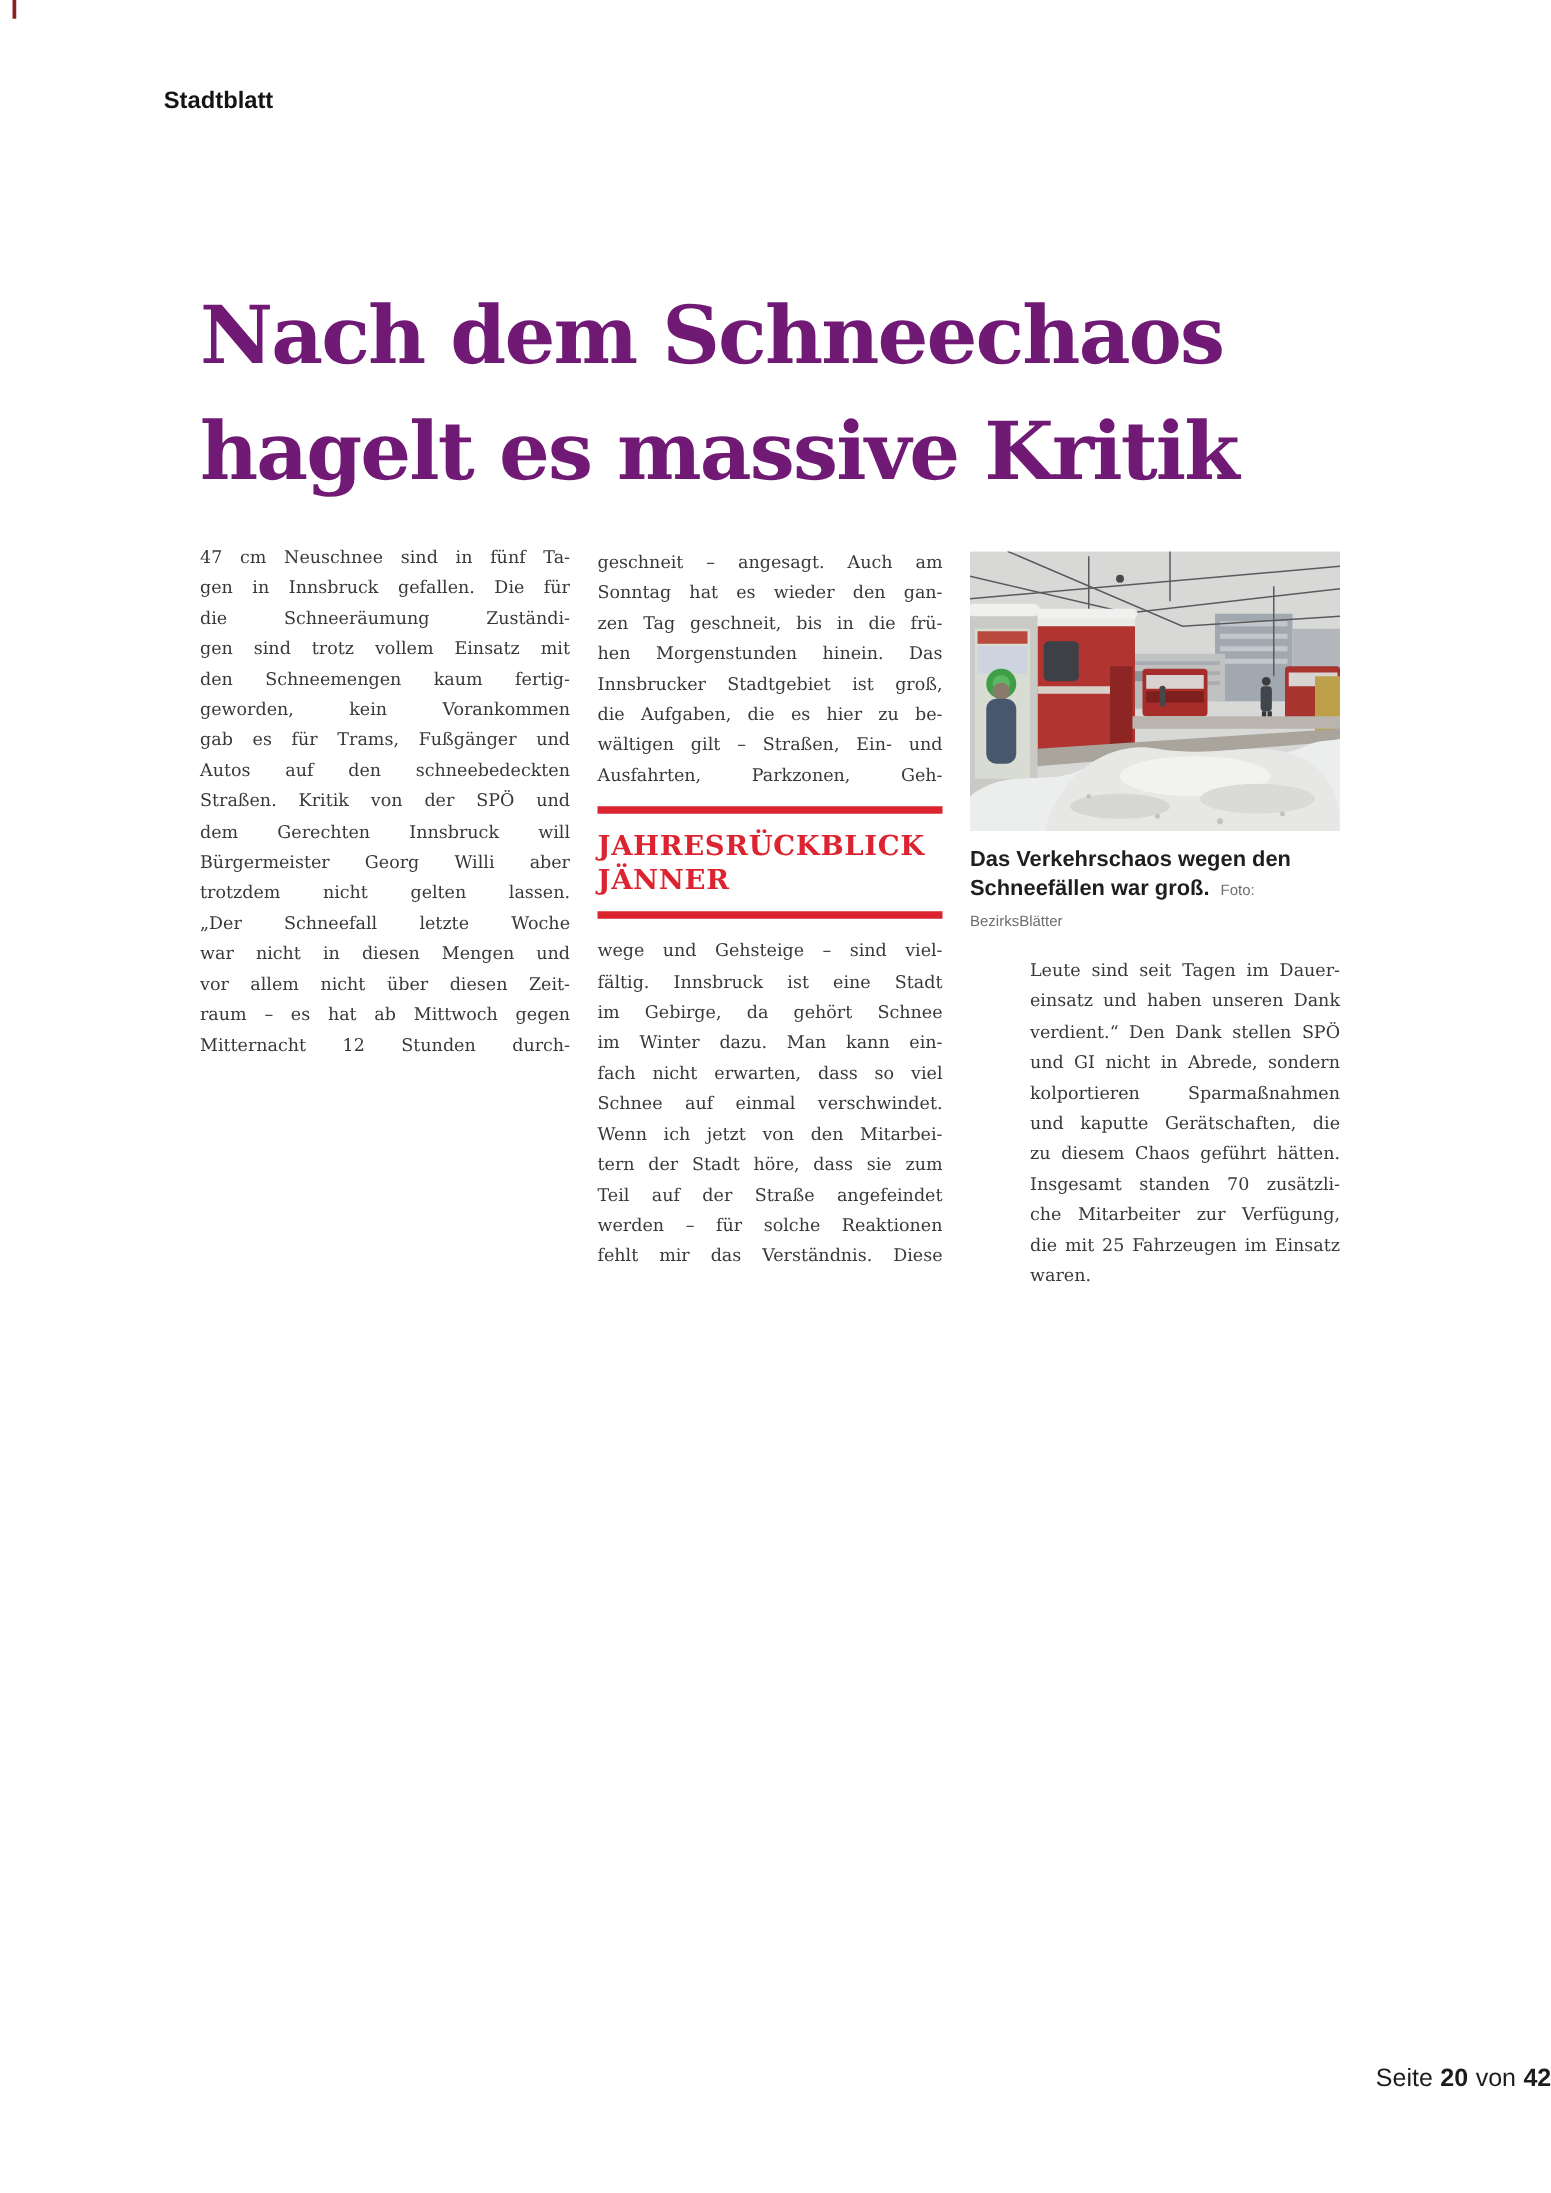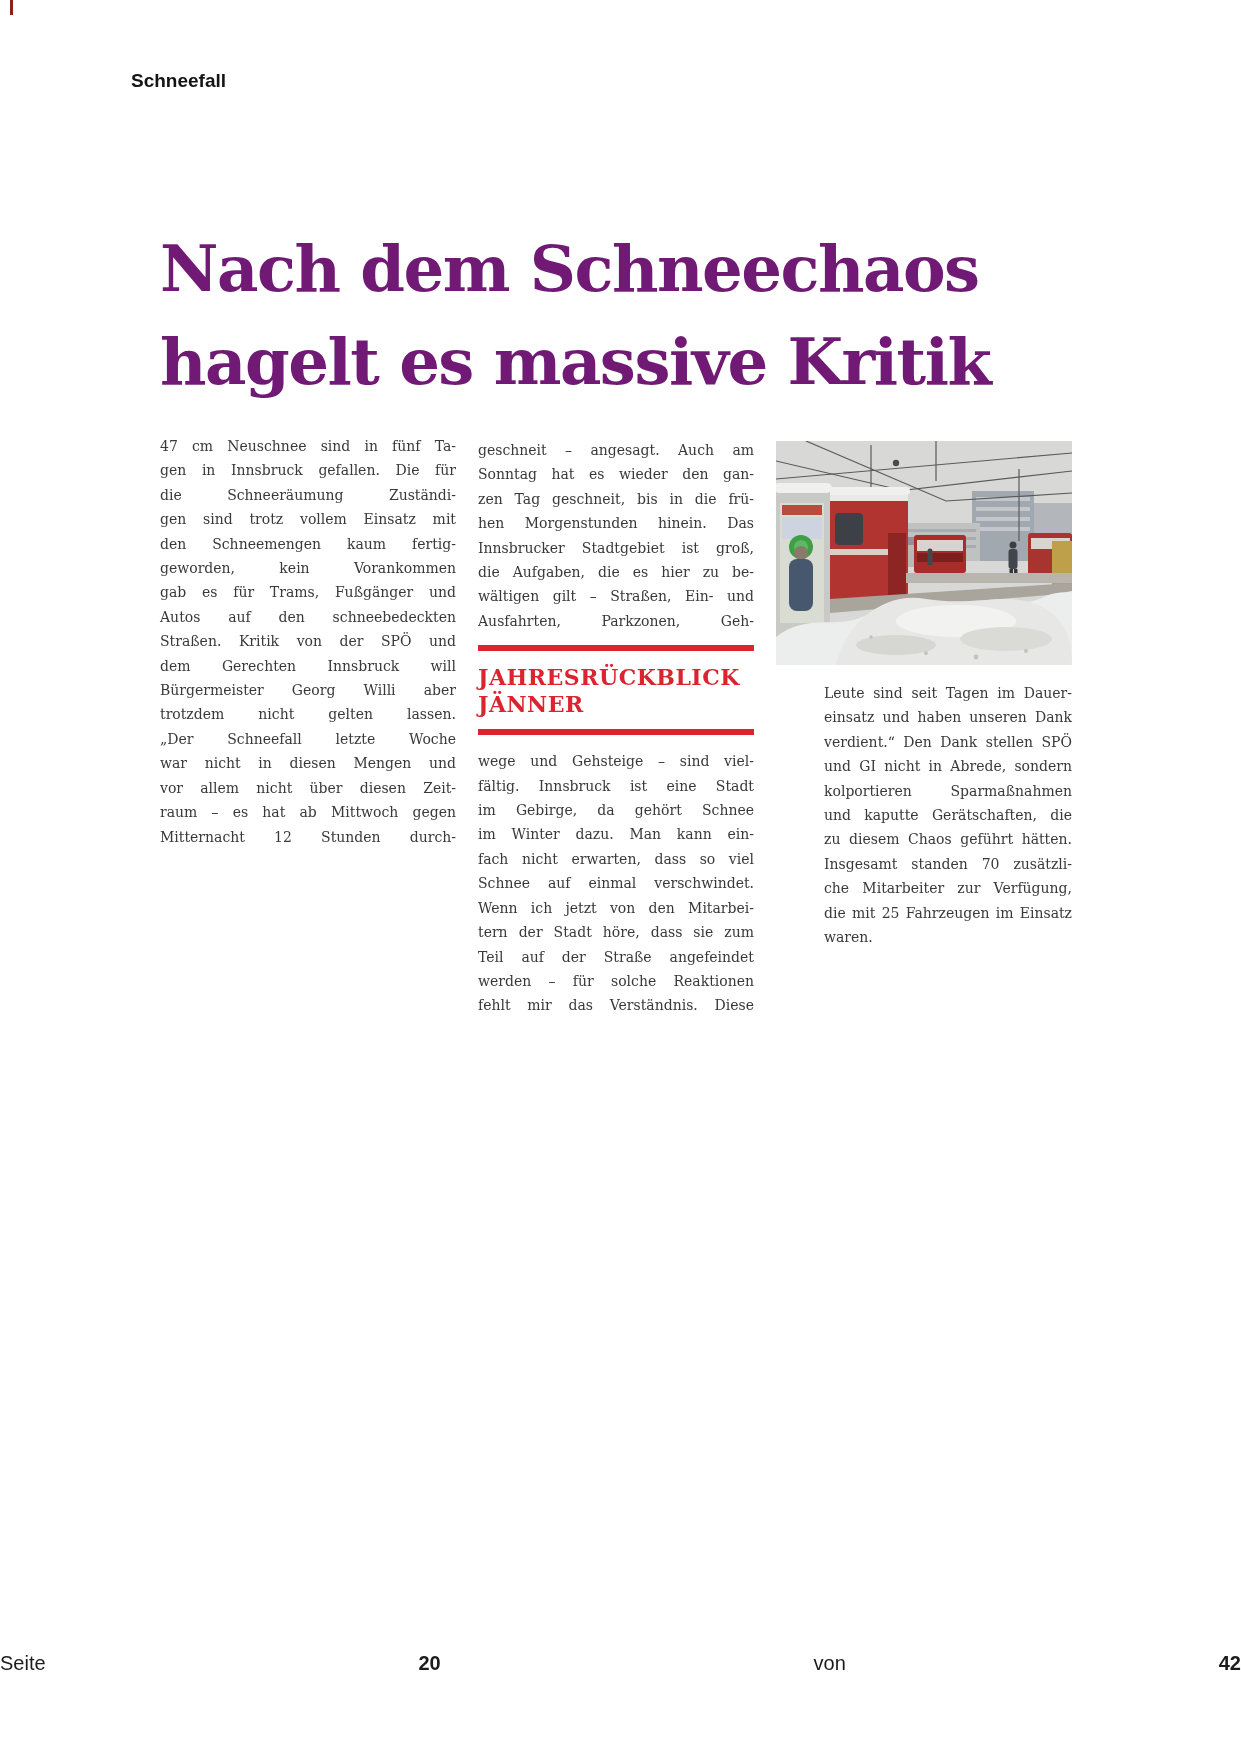--- a/index.html
+++ b/index.html
@@ -35,32 +35,32 @@
   .infobox-title span { display:block; }
 
   .photo { width:296px; height:224px; overflow:hidden; }
   .photo svg { display:block; }
   .caption { margin:11px 0 0 0; font-family:"Liberation Sans", sans-serif;
              font-size:17.5px; line-height:23px; font-weight:bold; color:#1e1e20; }
   .caption-credit { font-weight:normal; font-size:12px; color:#6e6e6e; margin-left:4px; }
   .col3 .body-text { margin-top:16px;margin-left:48px; }
 
   .footer { position:absolute; left:0; top:1652px; width:100%;
-            display:flex; justify-content:space-between; gap:6px;
+            display:flex; justify-content:flex-end; gap:6px;
             font-size:20px; color:#1c1c1c; }
   .footer .b { font-weight:bold; }
 </style>
 </head>
 <body>
 
 <div class="page">
 
   <div class="scan-artifact"></div>
 
-  <div class="brand">Schneefall</div>
+  <div class="brand">Stadtblatt</div>
 
 
   <div class="article">
 
     <h1 class="headline">
       <span class="hl-line">Nach dem Schneechaos</span>
       <span class="hl-line">hagelt es massive Kritik</span>
     </h1>
 
     <div class="col col1">
@@ -201,20 +201,24 @@
             <ellipse cx="180" cy="180" rx="60" ry="16" fill="#f2f3f1"></ellipse>
             <ellipse cx="120" cy="204" rx="40" ry="10" fill="#d6d6d2"></ellipse>
             <ellipse cx="230" cy="198" rx="46" ry="12" fill="#dadbd7"></ellipse>
             <circle cx="150" cy="212" r="2" fill="#c2c2be"></circle>
             <circle cx="200" cy="216" r="2.4" fill="#c2c2be"></circle>
             <circle cx="95" cy="196" r="1.8" fill="#c2c2be"></circle>
             <circle cx="250" cy="210" r="2" fill="#c2c2be"></circle>
           </g>
         </svg>
       </div>
+      <p class="caption">
+        <span class="caption-bold">Das Verkehrschaos wegen den Schneefällen war groß.</span>
+        <span class="caption-credit">Foto: BezirksBlätter</span>
+      </p>
       <p class="body-text">Leute sind seit Tagen im Dauer-
 einsatz und haben unseren Dank
 verdient.“ Den Dank stellen SPÖ
 und GI nicht in Abrede, sondern
 kolportieren Sparmaßnahmen
 und kaputte Gerätschaften, die
 zu diesem Chaos geführt hätten.
 Insgesamt standen 70 zusätzli-
 che Mitarbeiter zur Verfügung,
 die mit 25 Fahrzeugen im Einsatz

